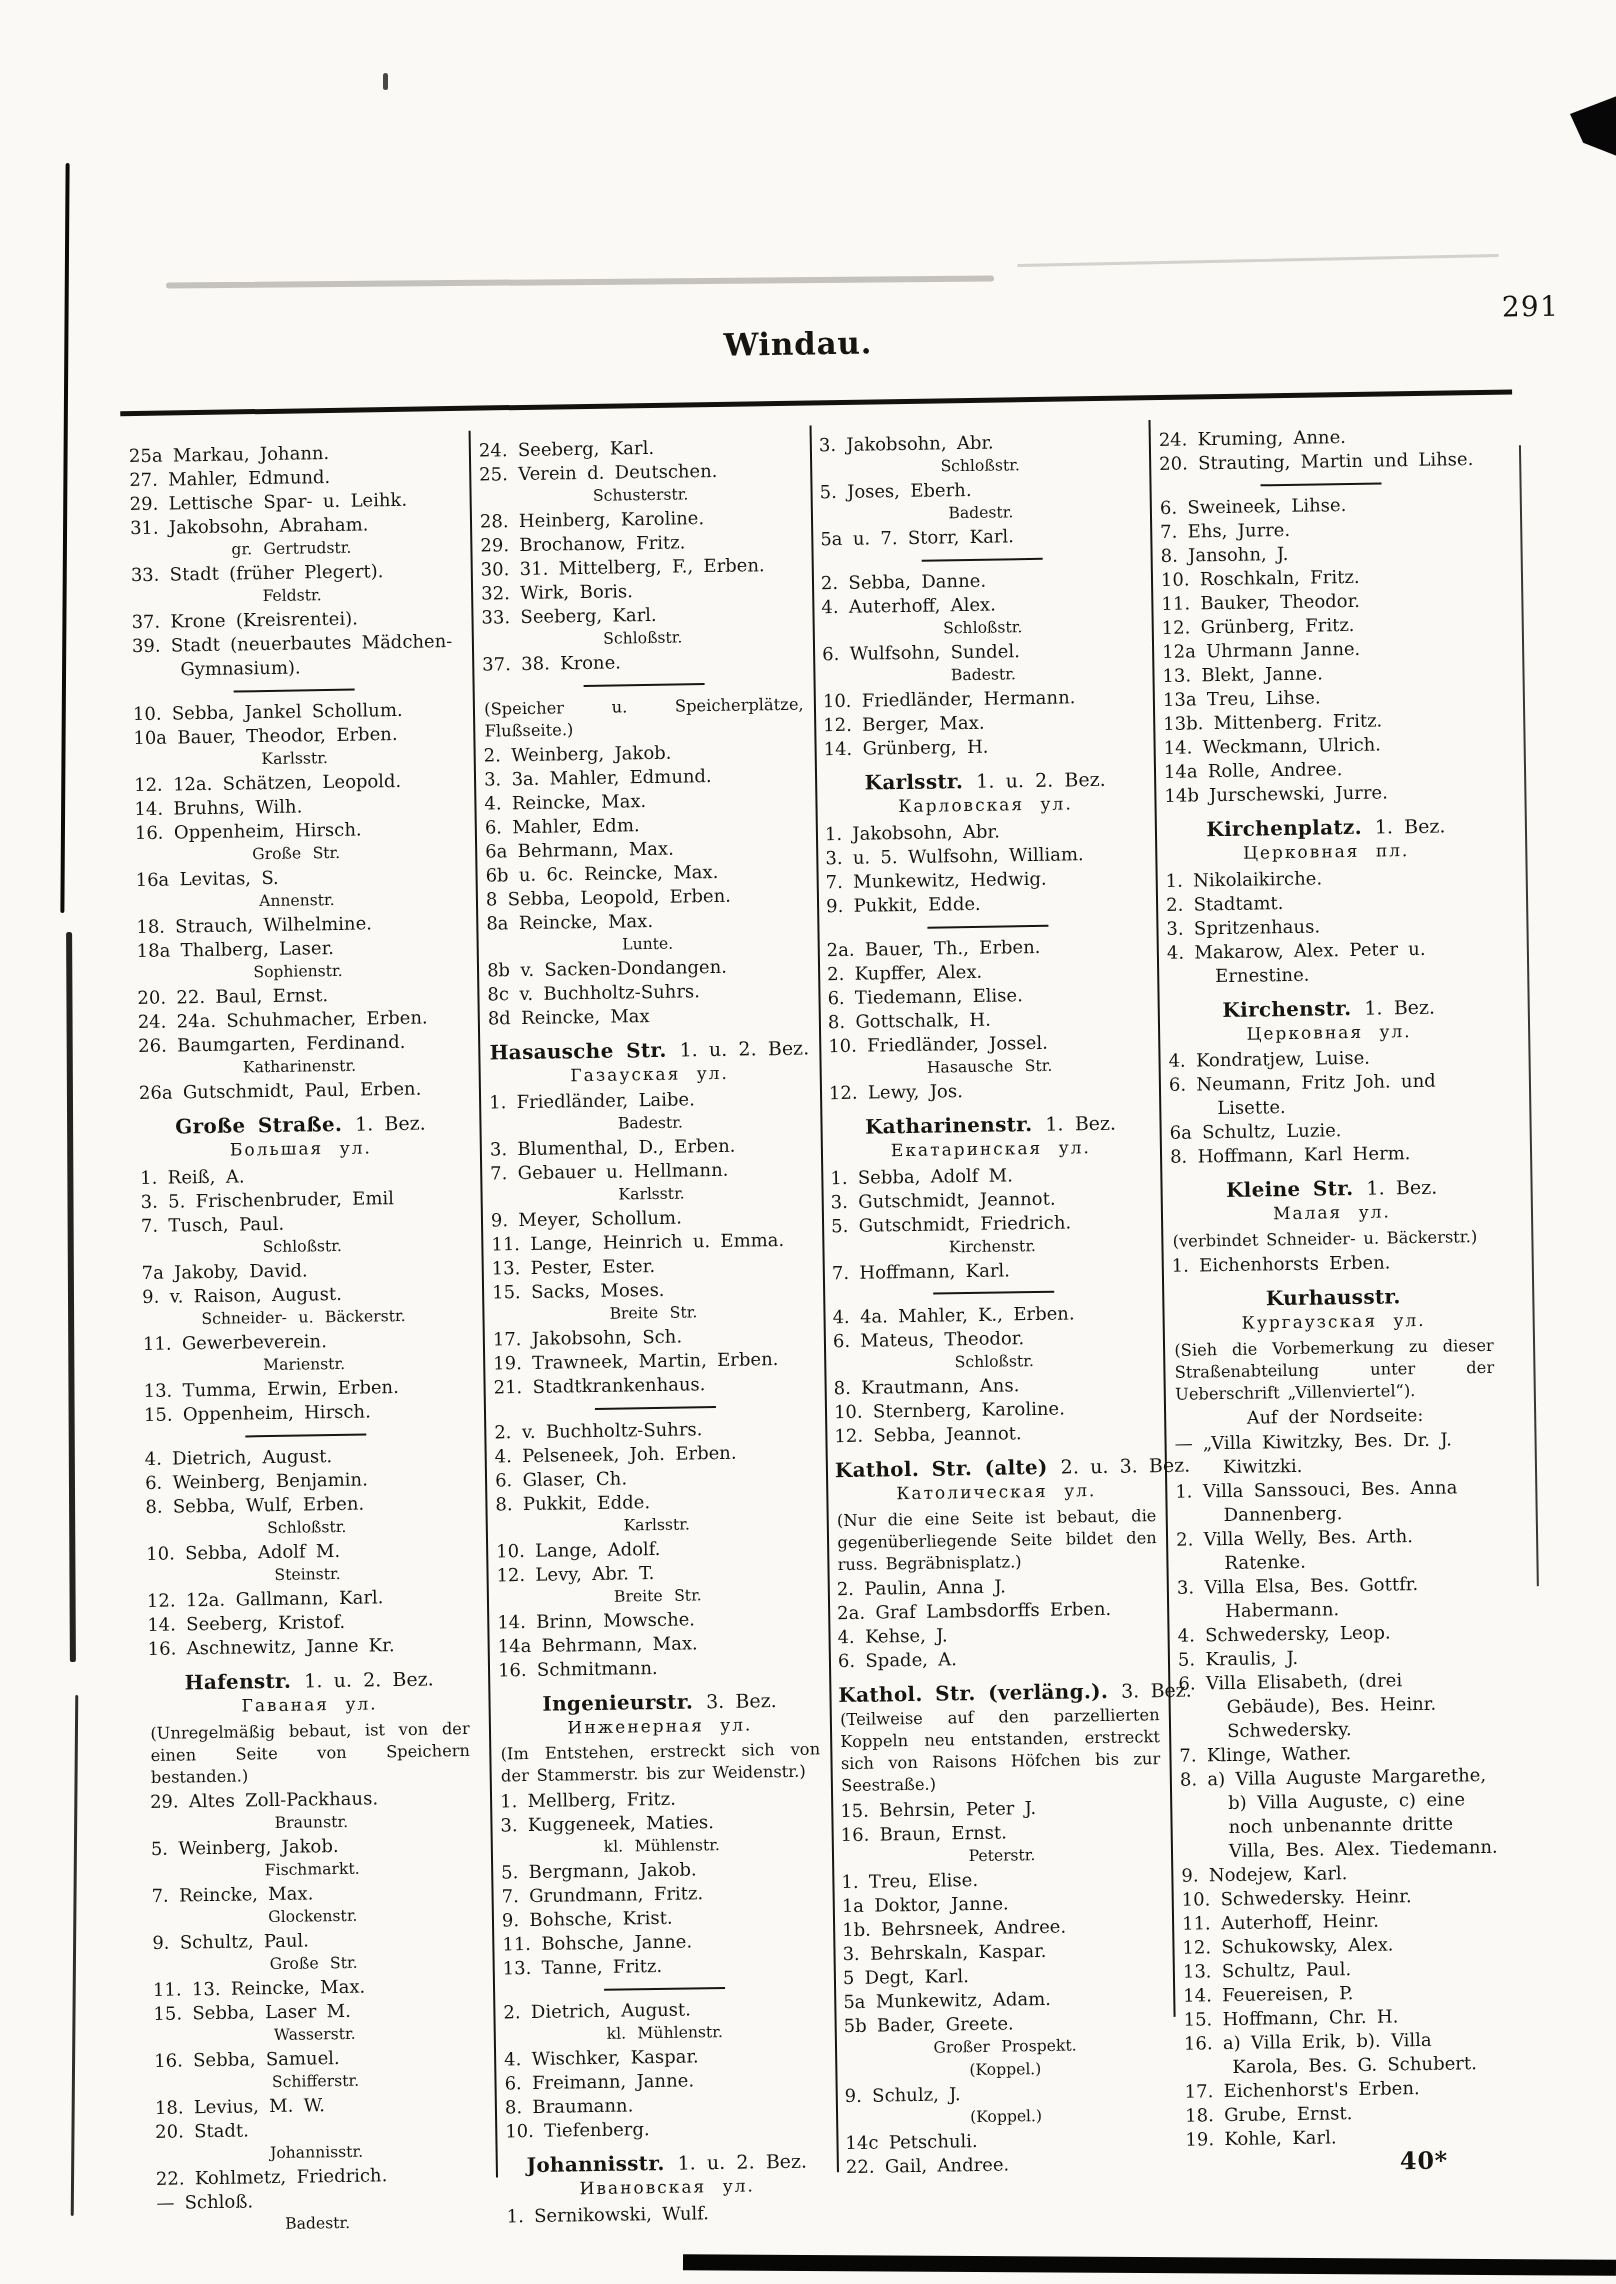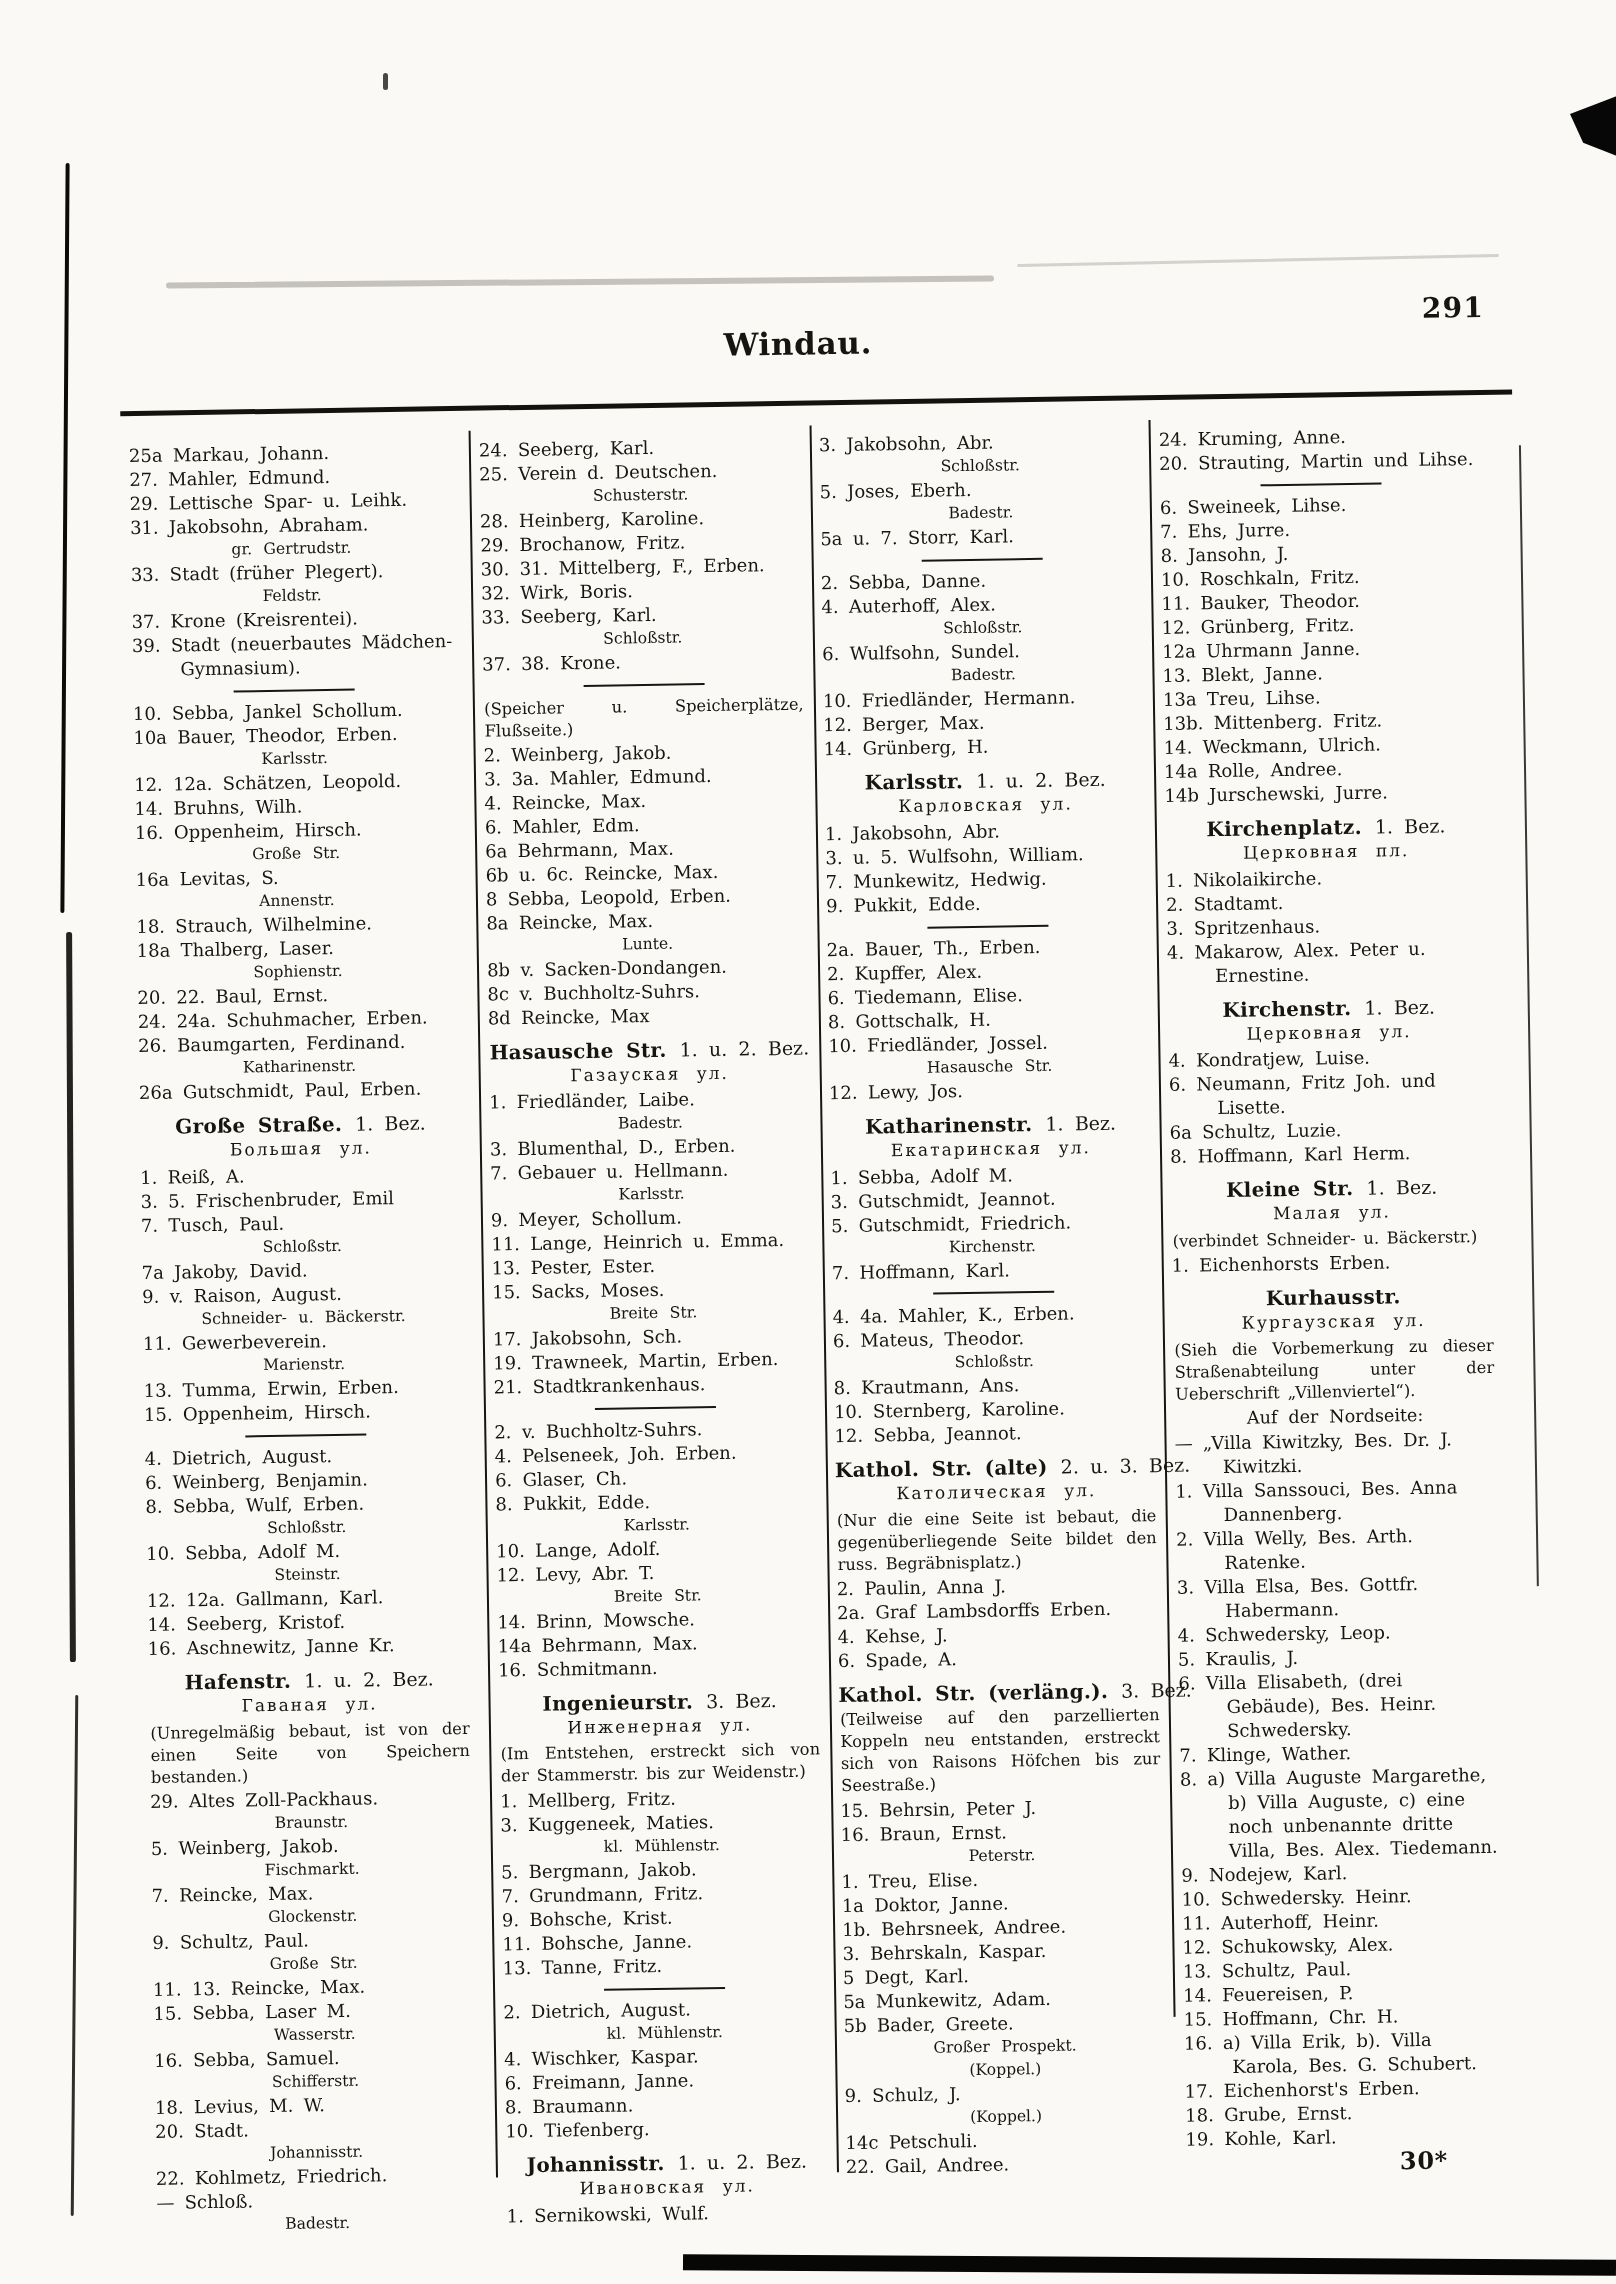--- a/index.html
+++ b/index.html
@@ -29,24 +29,23 @@
     left: 0;
     width: 1617px;
     text-align: center;
     font-size: 31px;
     font-weight: bold;
     letter-spacing: 0.7px;
   }
   .pagenum {
     position: absolute;
     top: 301px;
-    left: 1433px;
+    left: 1513px;
     font-size: 28px;
     letter-spacing: 1.3px;
-    font-weight: bold;
   }
   .headrule {
     position: absolute;
     top: 400px;
     left: 130px;
     width: 1392px;
     height: 4.6px;
     background: #14120d;
   }
   .vrule {
@@ -484,16 +483,16 @@
         <div class="e">12. Schukowsky, Alex.</div>
         <div class="e">13. Schultz, Paul.</div>
         <div class="e">14. Feuereisen, P.</div>
         <div class="e">15. Hoffmann, Chr. H.</div>
         <div class="e">16. a) Villa Erik, b). Villa Karola, Bes. G. Schubert.</div>
         <div class="e">17. Eichenhorst's Erben.</div>
         <div class="e">18. Grube, Ernst.</div>
         <div class="e">19. Kohle, Karl.</div>
       </div>
 
-    <div class="sig">30*</div>
+    <div class="sig">40*</div>
   </div>
 </div>
 
 
 </body></html>

